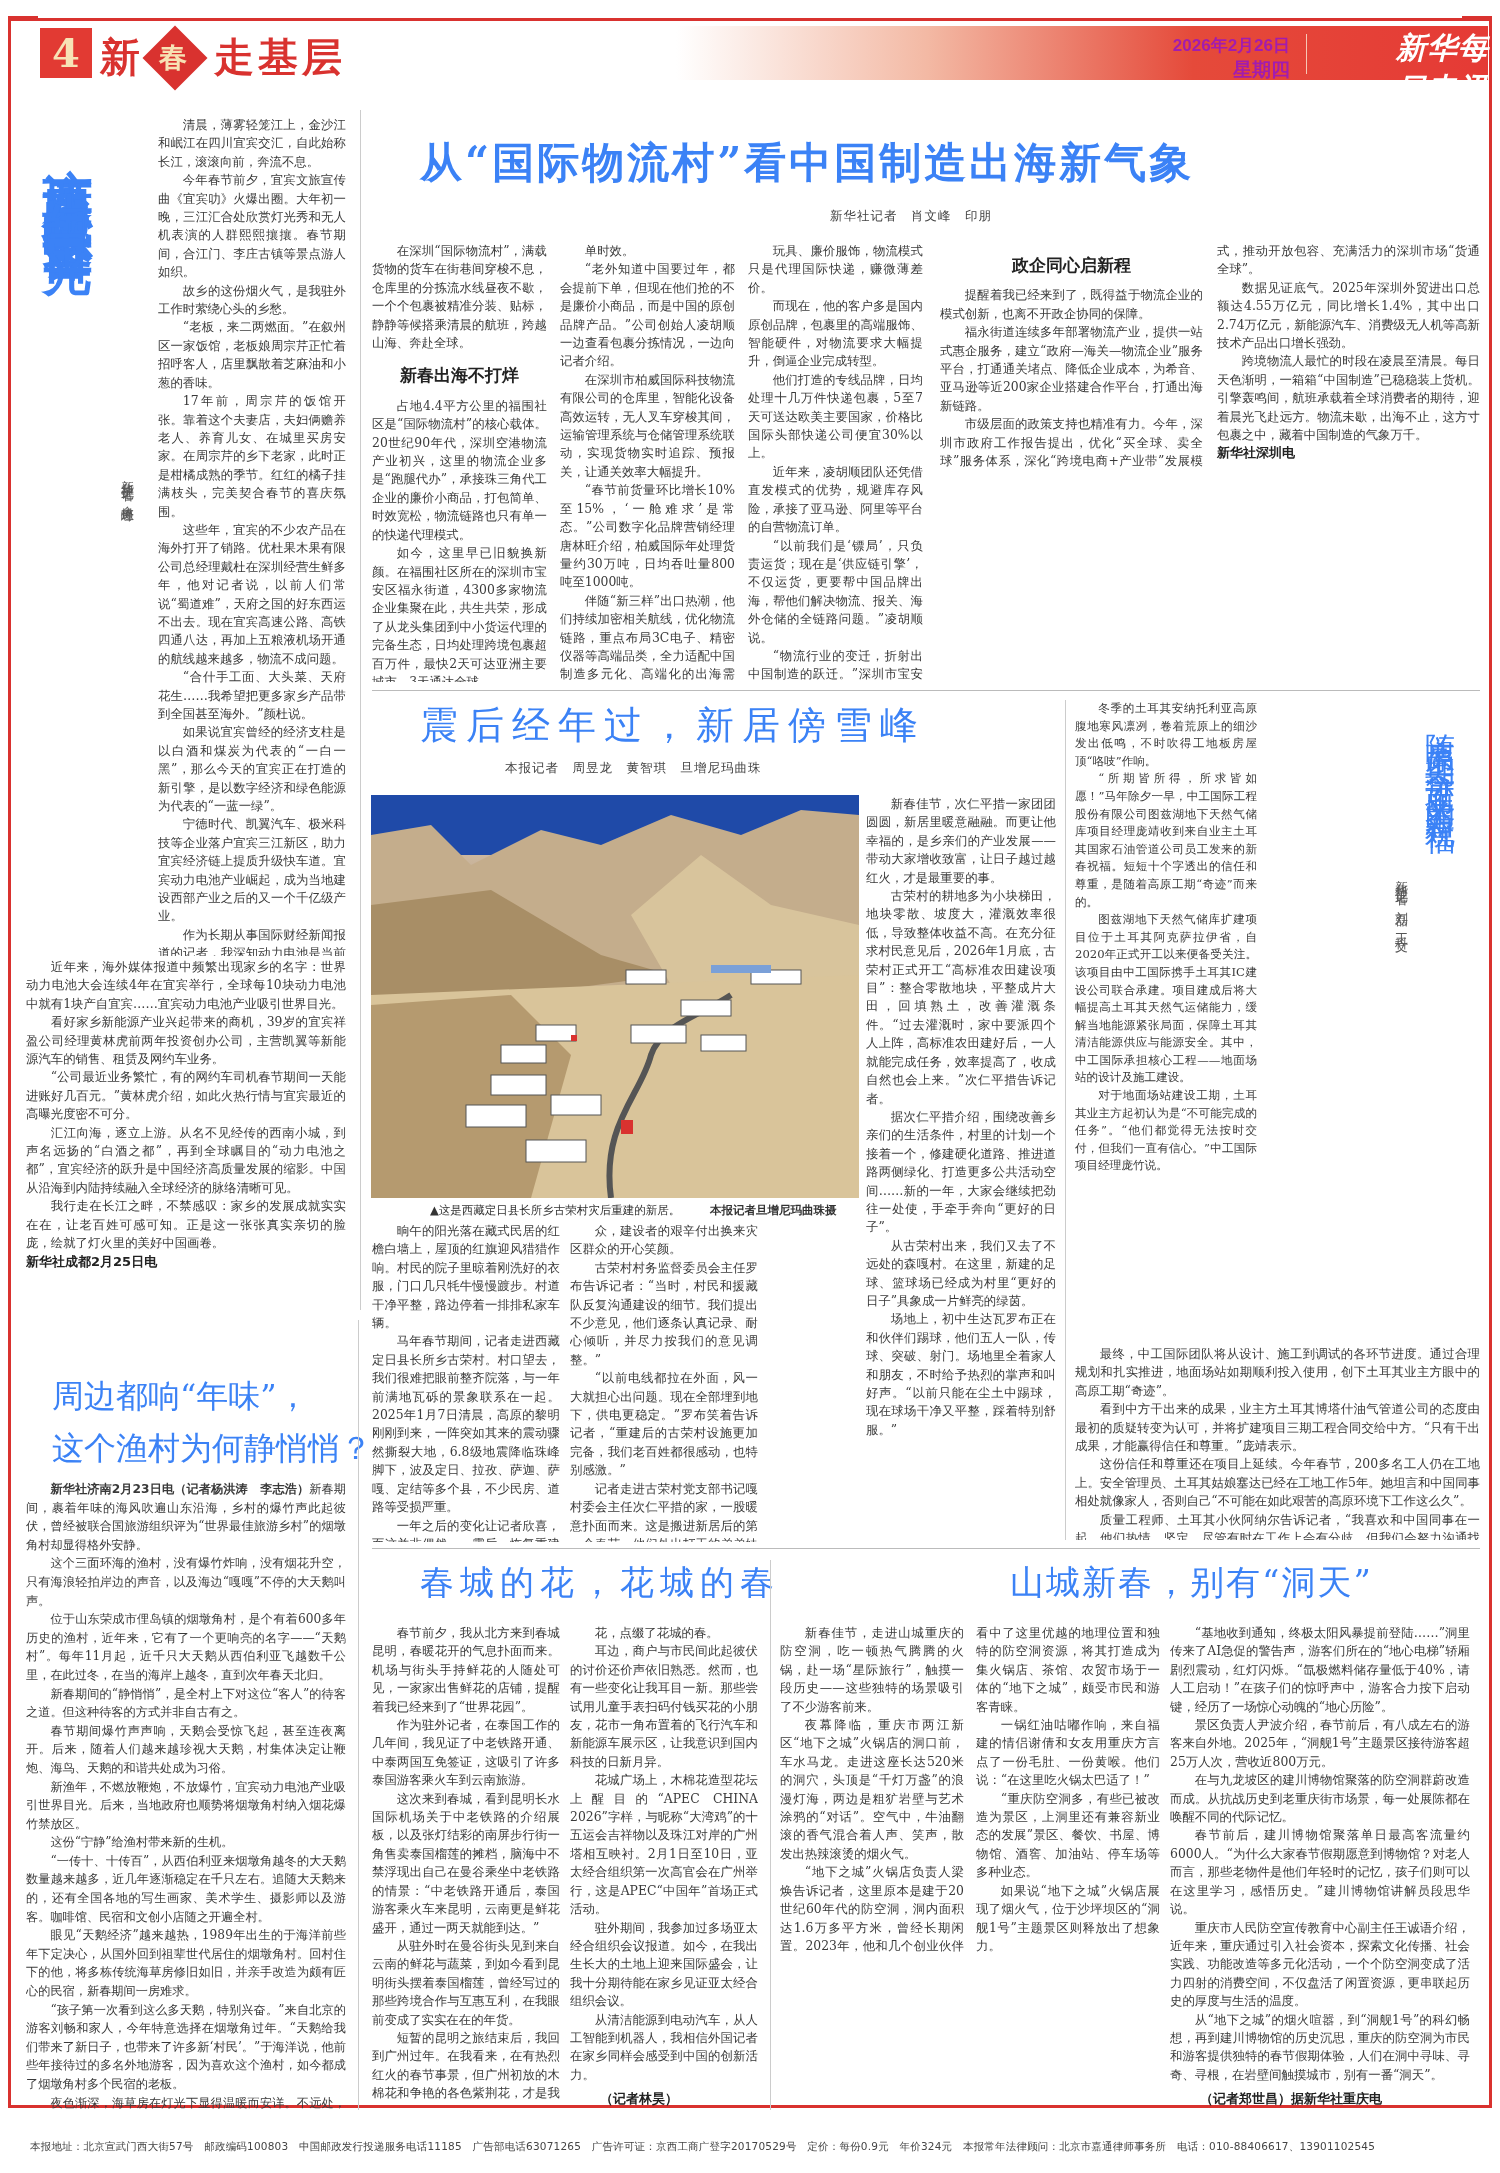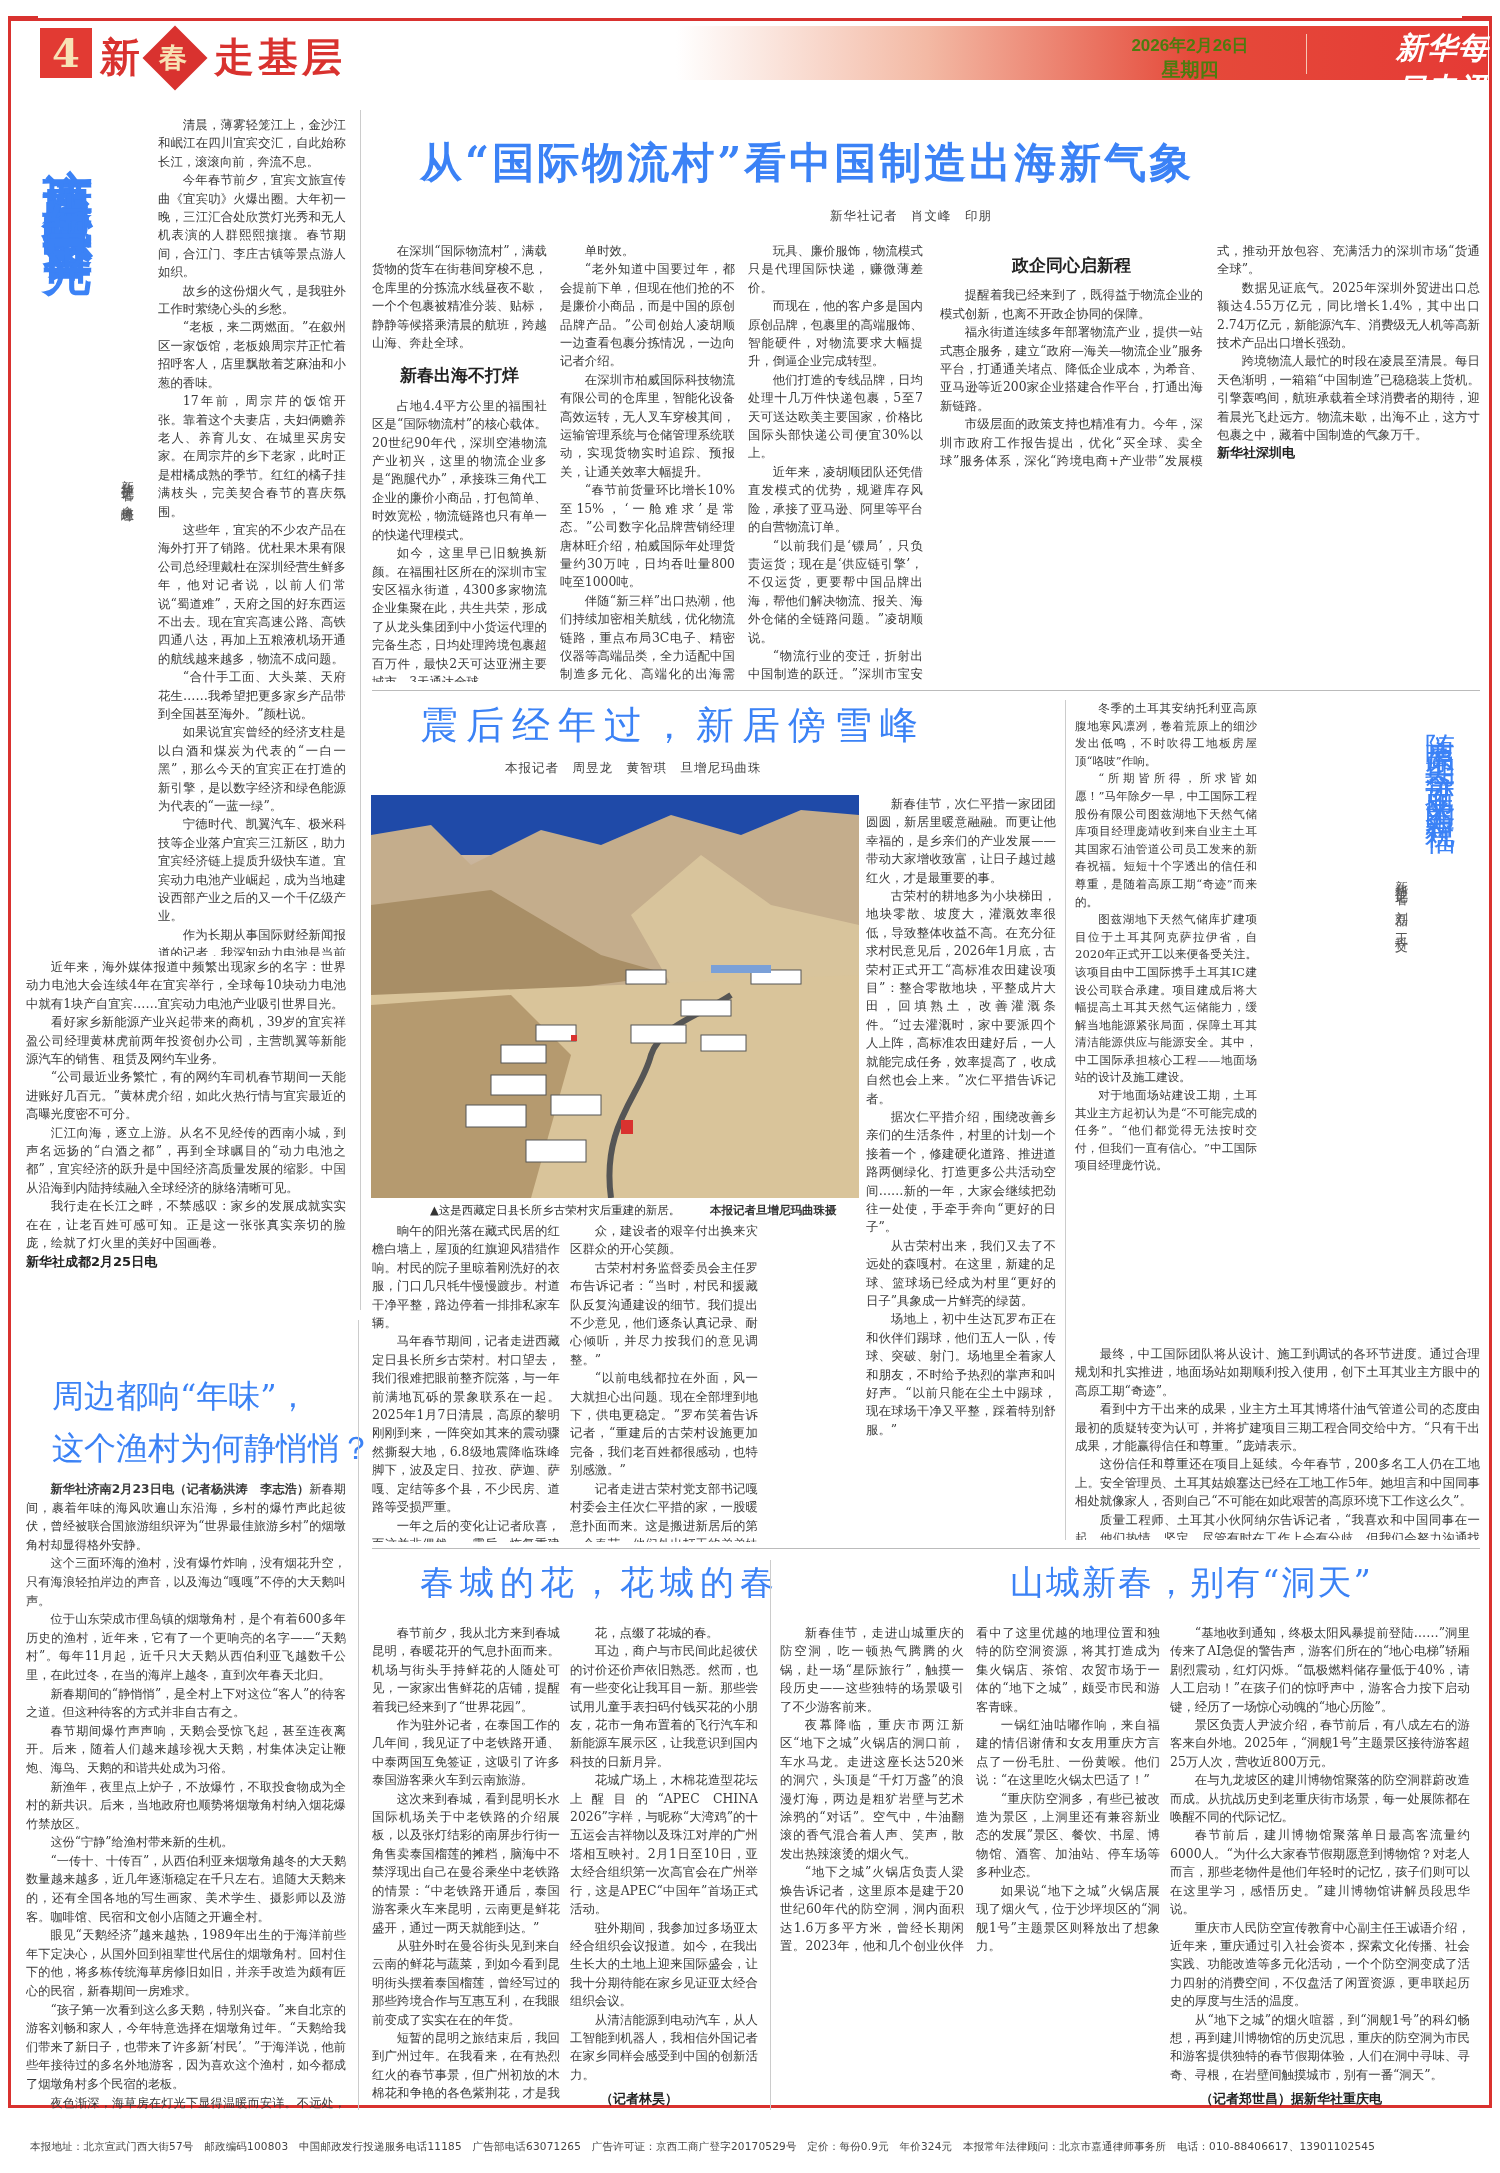--- a/index.html
+++ b/index.html
@@ -5,21 +5,21 @@
 *{box-sizing:border-box;margin:0;padding:0}
 body{width:1500px;height:2173px;background:#fff;font-family:"DejaVu Serif","Liberation Serif",serif;color:#333;position:relative;overflow:hidden}
 .frame{position:absolute;left:8px;top:22px;width:1484px;height:2086px;border:3px solid #d9322f;border-top:none}
 .topline{position:absolute;left:8px;top:18px;width:1484px;height:3px;background:#d9322f}
 .masthead{position:absolute;left:12px;top:26px;width:1476px;height:54px;background:linear-gradient(90deg,#fff 0%,#fff 45%,#f3b9a4 62%,#e54a3a 80%,#e53a35 100%)}
 .page-num{position:absolute;left:40px;top:28px;width:52px;height:50px;background:#e23a33;color:#f7e2b5;font:bold 40px "DejaVu Serif",serif;text-align:center;line-height:50px}
 .corner{position:absolute;width:30px;height:30px;border:3px solid #d9322f}
 .sect-title{position:absolute;left:100px;top:30px;font:bold 40px "DejaVu Serif",serif;color:#d9322f;letter-spacing:4px;display:flex;align-items:center;gap:8px}
 .chun{display:inline-block;width:46px;height:46px;background:#d9322f;transform:rotate(45deg);position:relative}
 .chun span{position:absolute;left:0;top:0;width:46px;height:46px;transform:rotate(-45deg);color:#f7e2b5;font:bold 28px "DejaVu Serif",serif;text-align:center;line-height:46px}
-.date{position:absolute;left:1090px;top:34px;color:#4d7c0f;font:bold 17px "Liberation Sans",sans-serif;text-align:center;width:200px}
+.date{position:absolute;left:1090px;top:34px;color:#a21caf;font:bold 17px "Liberation Sans",sans-serif;text-align:right;width:200px}
 .date .wk{font-size:19px;display:block}
 .vsep{position:absolute;left:1306px;top:34px;width:1px;height:40px;background:#f7c7b5}
 .brand{position:absolute;left:1396px;top:28px;color:#fff;font:bold italic 30px "DejaVu Serif",serif;letter-spacing:1px}
 .col{position:absolute;font-size:12.4px;line-height:18.4px;color:#3a3a3a;text-align:justify;overflow:hidden}
 .col p{text-indent:2em}
 .hd{font-family:"DejaVu Serif",serif;color:#3b82f6;font-weight:bold}
 .vt{writing-mode:vertical-rl;position:absolute}
 .sub{font-family:"DejaVu Sans",sans-serif;font-weight:bold;text-align:center;font-size:17px;color:#222;margin:14px 0 12px}
 .by{position:absolute;font-size:12.5px;color:#444;letter-spacing:1px}
 .sign{font-family:"DejaVu Sans",sans-serif;font-weight:bold;text-align:left;font-size:13px;color:#222}
@@ -185,21 +185,21 @@
 <div class="hd" style="position:absolute;left:52px;top:1370px;font-size:32px;font-weight:normal;line-height:52px">
   <div>周边都响“年味”，</div>
   <div>这个渔村为何静悄悄？</div>
 </div>
 <div class="col" id="fish" style="left:26px;top:1480px;width:320px;height:630px;font-size:12.2px;line-height:18.6px">
     <p><b style="font-family: &quot;DejaVu Sans&quot;, sans-serif;">新华社济南2月23日电（记者杨洪涛　李志浩）</b>新春期间，裹着年味的海风吹遍山东沿海，乡村的爆竹声此起彼伏，曾经被联合国旅游组织评为“世界最佳旅游乡村”的烟墩角村却显得格外安静。</p>
     <p>这个三面环海的渔村，没有爆竹炸响，没有烟花升空，只有海浪轻拍岸边的声音，以及海边“嘎嘎”不停的大天鹅叫声。</p>
     <p>位于山东荣成市俚岛镇的烟墩角村，是个有着600多年历史的渔村，近年来，它有了一个更响亮的名字——“天鹅村”。每年11月起，近千只大天鹅从西伯利亚飞越数千公里，在此过冬，在当的海岸上越冬，直到次年春天北归。</p>
     <p>新春期间的“静悄悄”，是全村上下对这位“客人”的待客之道。但这种待客的方式并非自古有之。</p>
     <p>春节期间爆竹声声响，天鹅会受惊飞起，甚至连夜离开。后来，随着人们越来越珍视大天鹅，村集体决定让鞭炮、海鸟、天鹅的和谐共处成为习俗。</p>
-    <p>新渔年，夜里点上炉子，不放爆竹，不取投食物成为全村的新共识。后来，当地政府也顺势将烟墩角村纳入烟花爆竹禁放区。</p>
+    <p>新渔年，不燃放鞭炮，不放爆竹，宜宾动力电池产业吸引世界目光。后来，当地政府也顺势将烟墩角村纳入烟花爆竹禁放区。</p>
     <p>这份“宁静”给渔村带来新的生机。</p>
     <p>“一传十、十传百”，从西伯利亚来烟墩角越冬的大天鹅数量越来越多，近几年逐渐稳定在千只左右。追随大天鹅来的，还有全国各地的写生画家、美术学生、摄影师以及游客。咖啡馆、民宿和文创小店随之开遍全村。</p>
     <p>眼见“天鹅经济”越来越热，1989年出生的于海洋前些年下定决心，从国外回到祖辈世代居住的烟墩角村。回村住下的他，将多栋传统海草房修旧如旧，并亲手改造为颇有匠心的民宿，新春期间一房难求。</p>
     <p>“孩子第一次看到这么多天鹅，特别兴奋。”来自北京的游客刘畅和家人，今年特意选择在烟墩角过年。“天鹅给我们带来了新日子，也带来了许多新‘村民’。”于海洋说，他前些年接待过的多名外地游客，因为喜欢这个渔村，如今都成了烟墩角村多个民宿的老板。</p>
     <p>夜色渐深，海草房在灯光下显得温暖而安详。不远处，成群的大天鹅收拢翅膀，静立在海湾浅水处。一幅人与自然和谐共生的新春画卷，在此绘就。</p>
   </div>
 
 <div class="vr" style="left:358px;top:1320px;height:790px"></div>
 
 <div class="hd" style="position:absolute;left:420px;top:1560px;font-size:34px;font-weight:normal;letter-spacing:6px;white-space:nowrap">春城的花，花城的春</div>

